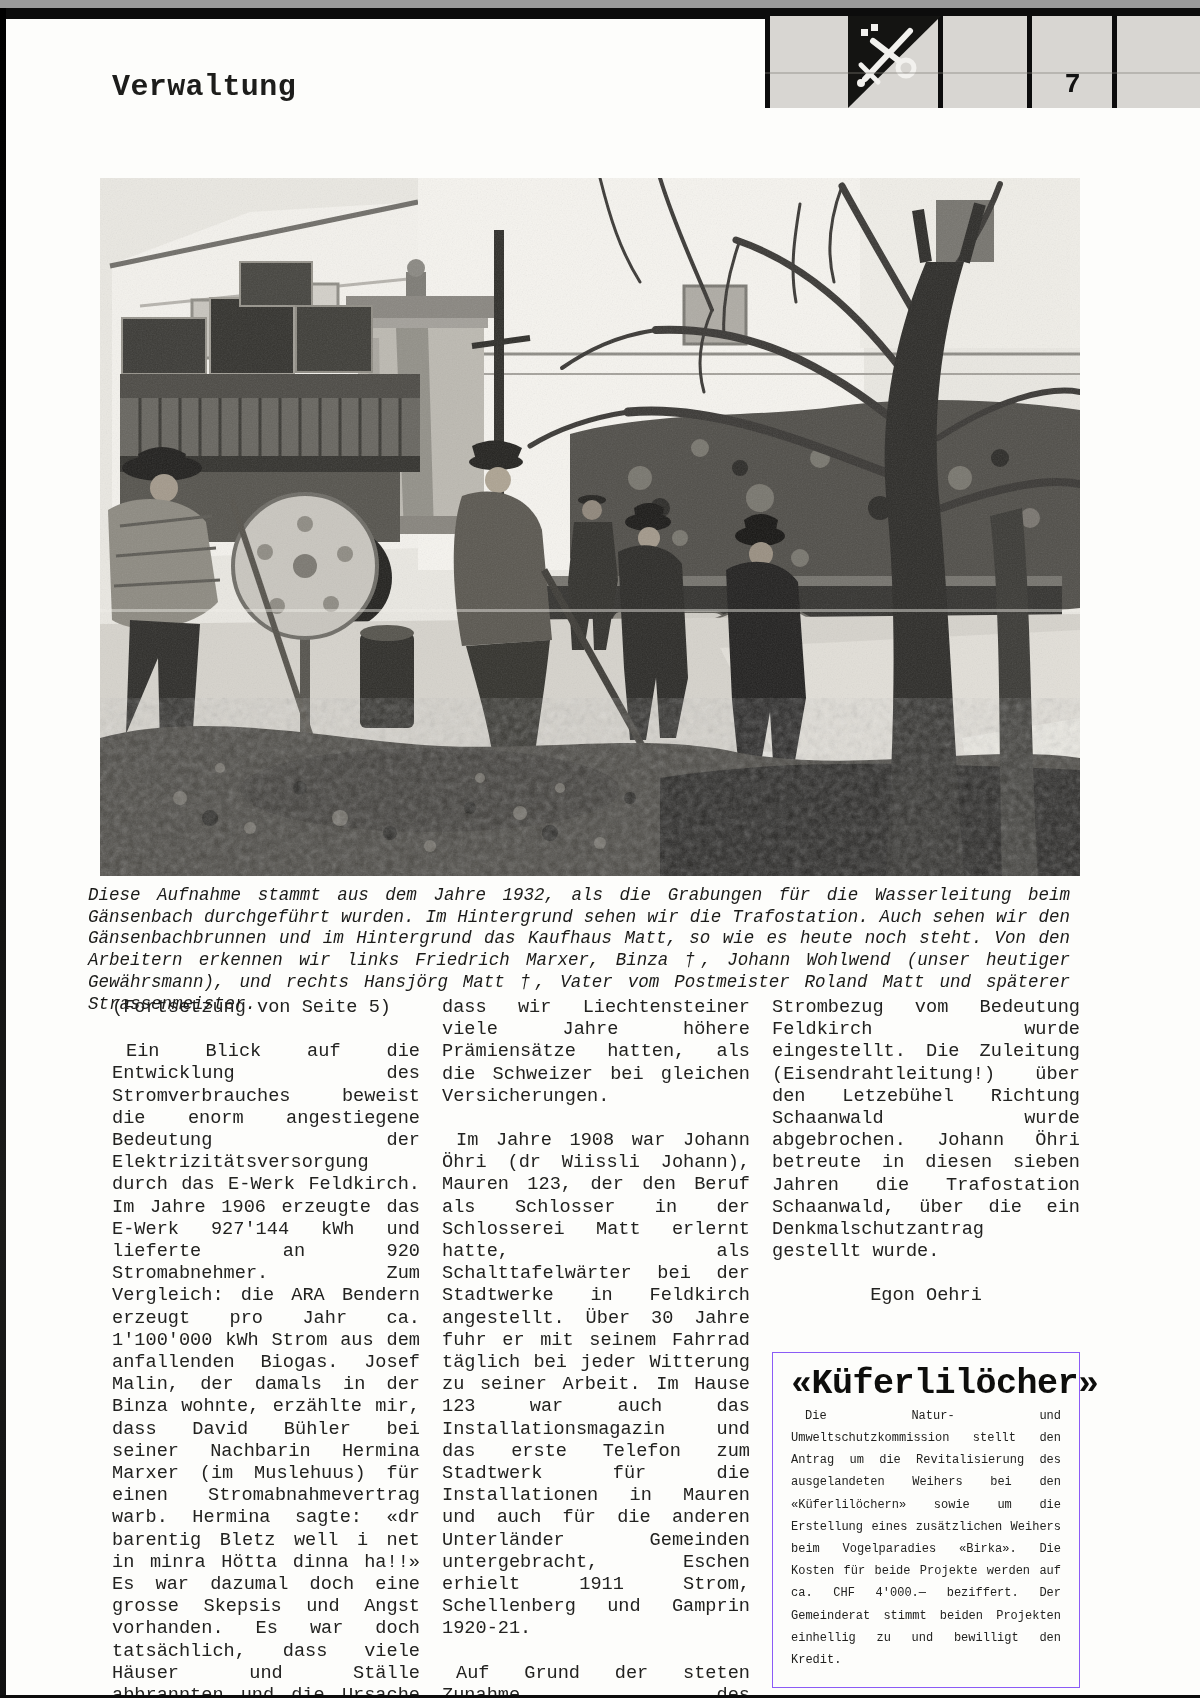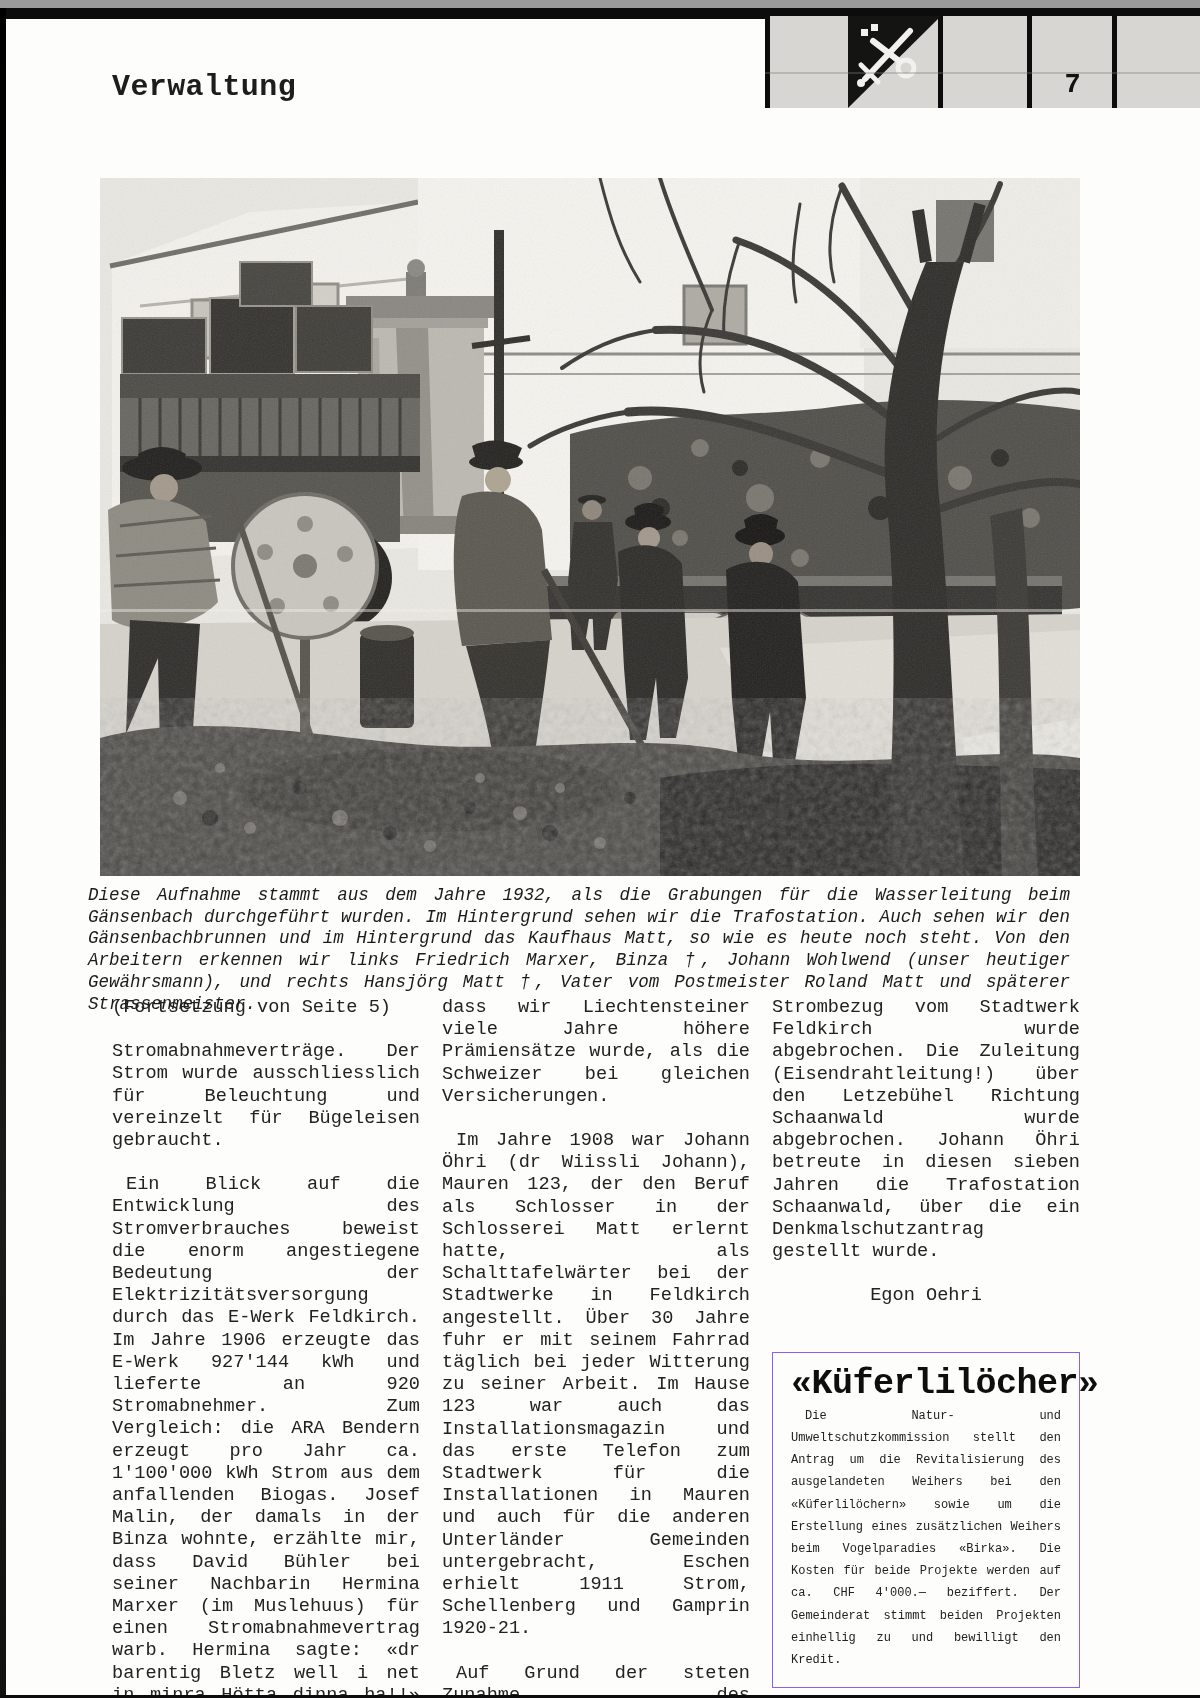--- a/index.html
+++ b/index.html
@@ -291,30 +291,29 @@
       <rect x="0" y="431" width="980" height="3" fill="#f4f2ec" opacity="0.45"></rect>
       <rect width="980" height="698" filter="url(#g1)" opacity="0.15"></rect>
     </svg>
   </div>
 
   <div class="caption">Diese Aufnahme stammt aus dem Jahre 1932, als die Grabungen für die Wasserleitung beim Gänsenbach durchgeführt wurden. Im Hintergrund sehen wir die Trafostation. Auch sehen wir den Gänsenbachbrunnen und im Hintergrund das Kaufhaus Matt, so wie es heute noch steht. Von den Arbeitern erkennen wir links Friedrich Marxer, Binza †, Johann Wohlwend (unser heutiger Gewährsmann), und rechts Hansjörg Matt †, Vater vom Postmeister Roland Matt und späterer Strassenmeister.</div>
 
   <div class="columns">
     <div class="col">
       <p class="note">(Fortsetzung von Seite 5)</p>
-      <p>Stromabnahmeverträge. Der Strom wurde ausschliesslich für Beleuchtung und vereinzelt für Bügeleisen gebraucht.</p>
       <p class="indent">Ein Blick auf die Entwicklung des Stromverbrauches beweist die enorm angestiegene Bedeutung der Elektrizitätsversorgung durch das E-Werk Feldkirch. Im Jahre 1906 erzeugte das E-Werk 927'144 kWh und lieferte an 920 Stromabnehmer. Zum Vergleich: die ARA Bendern erzeugt pro Jahr ca. 1'100'000 kWh Strom aus dem anfallenden Biogas. Josef Malin, der damals in der Binza wohnte, erzählte mir, dass David Bühler bei seiner Nachbarin Hermina Marxer (im Muslehuus) für einen Stromabnahmevertrag warb. Hermina sagte: «dr barentig Bletz well i net in minra Hötta dinna ha!!» Es war dazumal doch eine grosse Skepsis und Angst vorhanden. Es war doch tatsächlich, dass viele Häuser und Ställe abbrannten und die Ursache war ja meistens «Kurzschluss»! Die Wirklichkeit war,</p>
     </div>
     <div class="col">
-      <p>dass wir Liechtensteiner viele Jahre höhere Prämiensätze wurde, als die Schweizer bei gleichen Versicherungen.</p>
+      <p>dass wir Liechtensteiner viele Jahre höhere Prämiensätze hatten, als die Schweizer bei gleichen Versicherungen.</p>
       <p class="indent">Im Jahre 1908 war Johann Öhri (dr Wiissli Johann), Mauren 123, der den Beruf als Schlosser in der Schlosserei Matt erlernt hatte, als Schalttafelwärter bei der Stadtwerke in Feldkirch angestellt. Über 30 Jahre fuhr er mit seinem Fahrrad täglich bei jeder Witterung zu seiner Arbeit. Im Hause 123 war auch das Installationsmagazin und das erste Telefon zum Stadtwerk für die Installationen in Mauren und auch für die anderen Unterländer Gemeinden untergebracht, Eschen erhielt 1911 Strom, Schellenberg und Gamprin 1920-21.</p>
       <p class="indent">Auf Grund der steten Zunahme des Stromverbrauches musste wieder von 1942 an Zusatzenergie vom Stadtwerk Feldkirch bezogen werden. Mit dem Bau des Kraftwerkes Samina, welches am 1. Dezember 1949 den Betrieb aufnahm, hatte Liechtenstein genügend eigene elektrische Energie und der</p>
     </div>
     <div class="col">
-      <p>Strombezug vom Stadtwerk Feldkirch wurde abgebrochen. Die Zuleitung (Eisendrahtleitung!) über den Letzebühel Richtung Schaanwald wurde abgebrochen. Johann Öhri betreute in diesen sieben Jahren die Trafostation Schaanwald, über die ein Denkmalschutzantrag gestellt wurde.</p>
+      <p>Strombezug vom Bedeutung Feldkirch wurde eingestellt. Die Zuleitung (Eisendrahtleitung!) über den Letzebühel Richtung Schaanwald wurde abgebrochen. Johann Öhri betreute in diesen sieben Jahren die Trafostation Schaanwald, über die ein Denkmalschutzantrag gestellt wurde.</p>
       <p class="signature">Egon Oehri</p>
       <div class="kasten">
         <div class="kasten-title">«Küferlilöcher»</div>
         <p>Die Natur- und Umweltschutzkommission stellt den Antrag um die Revitalisierung des ausgelandeten Weihers bei den «Küferlilöchern» sowie um die Erstellung eines zusätzlichen Weihers beim Vogelparadies «Birka». Die Kosten für beide Projekte werden auf ca. CHF 4'000.— beziffert. Der Gemeinderat stimmt beiden Projekten einhellig zu und bewilligt den Kredit.</p>
       </div>
     </div>
   </div>
 
   <div class="bottom-bar"></div>
 </div>

